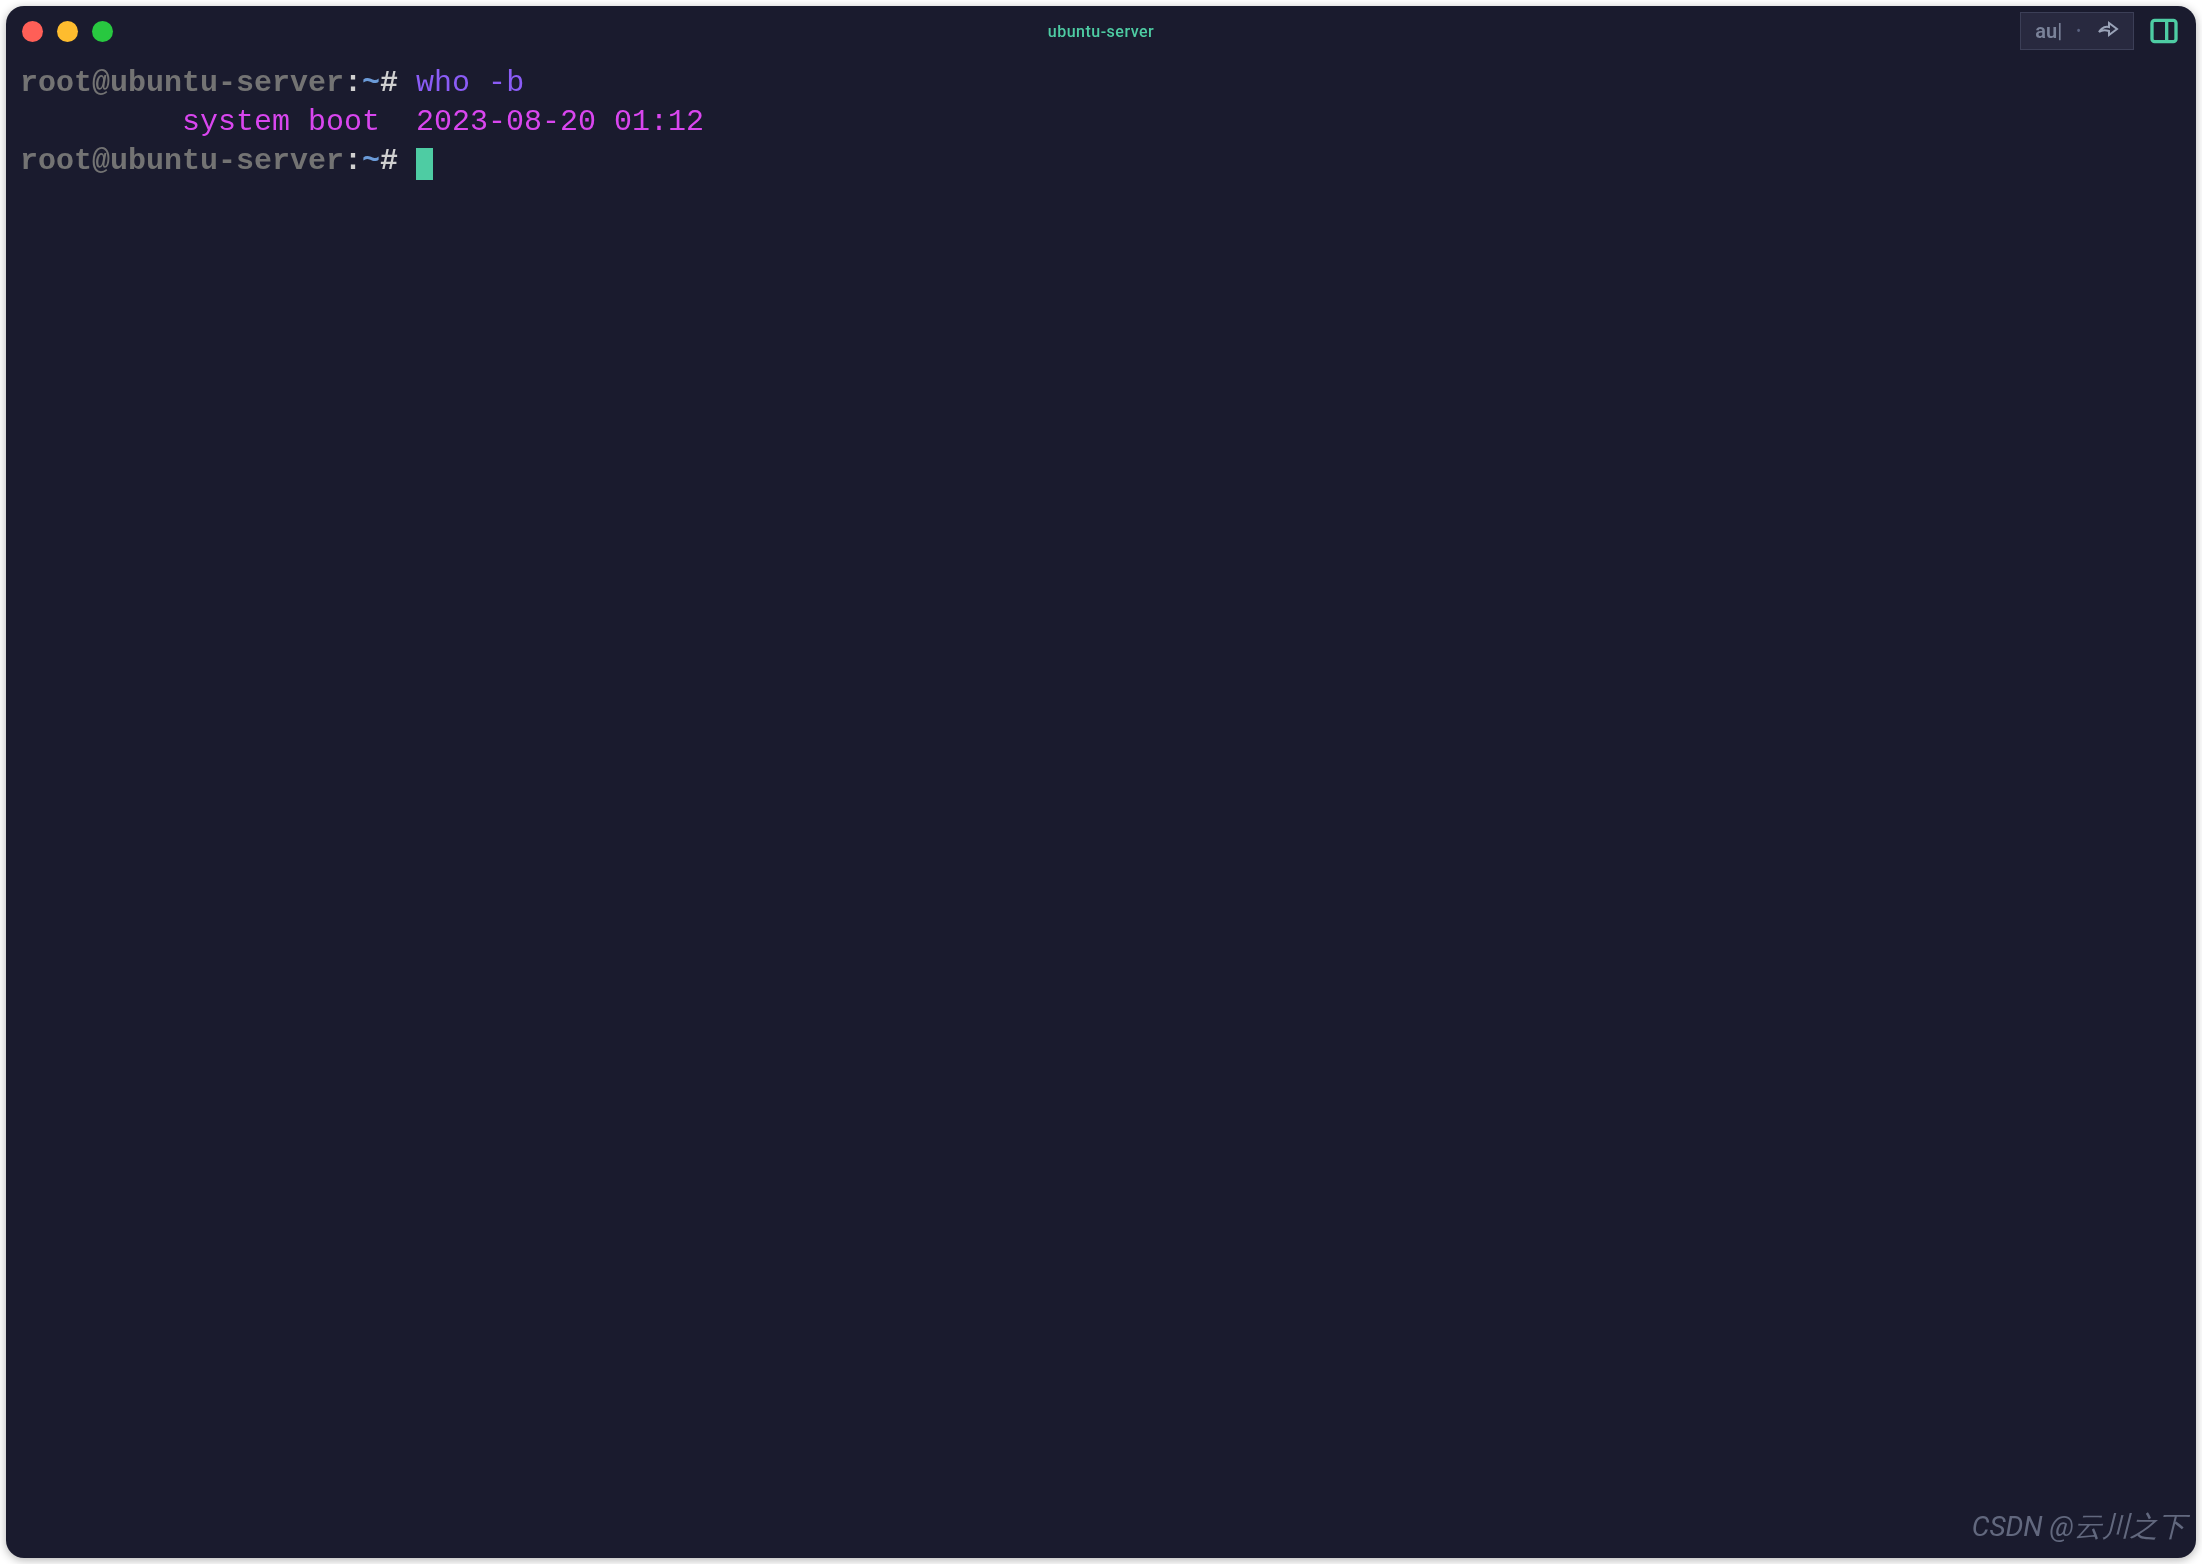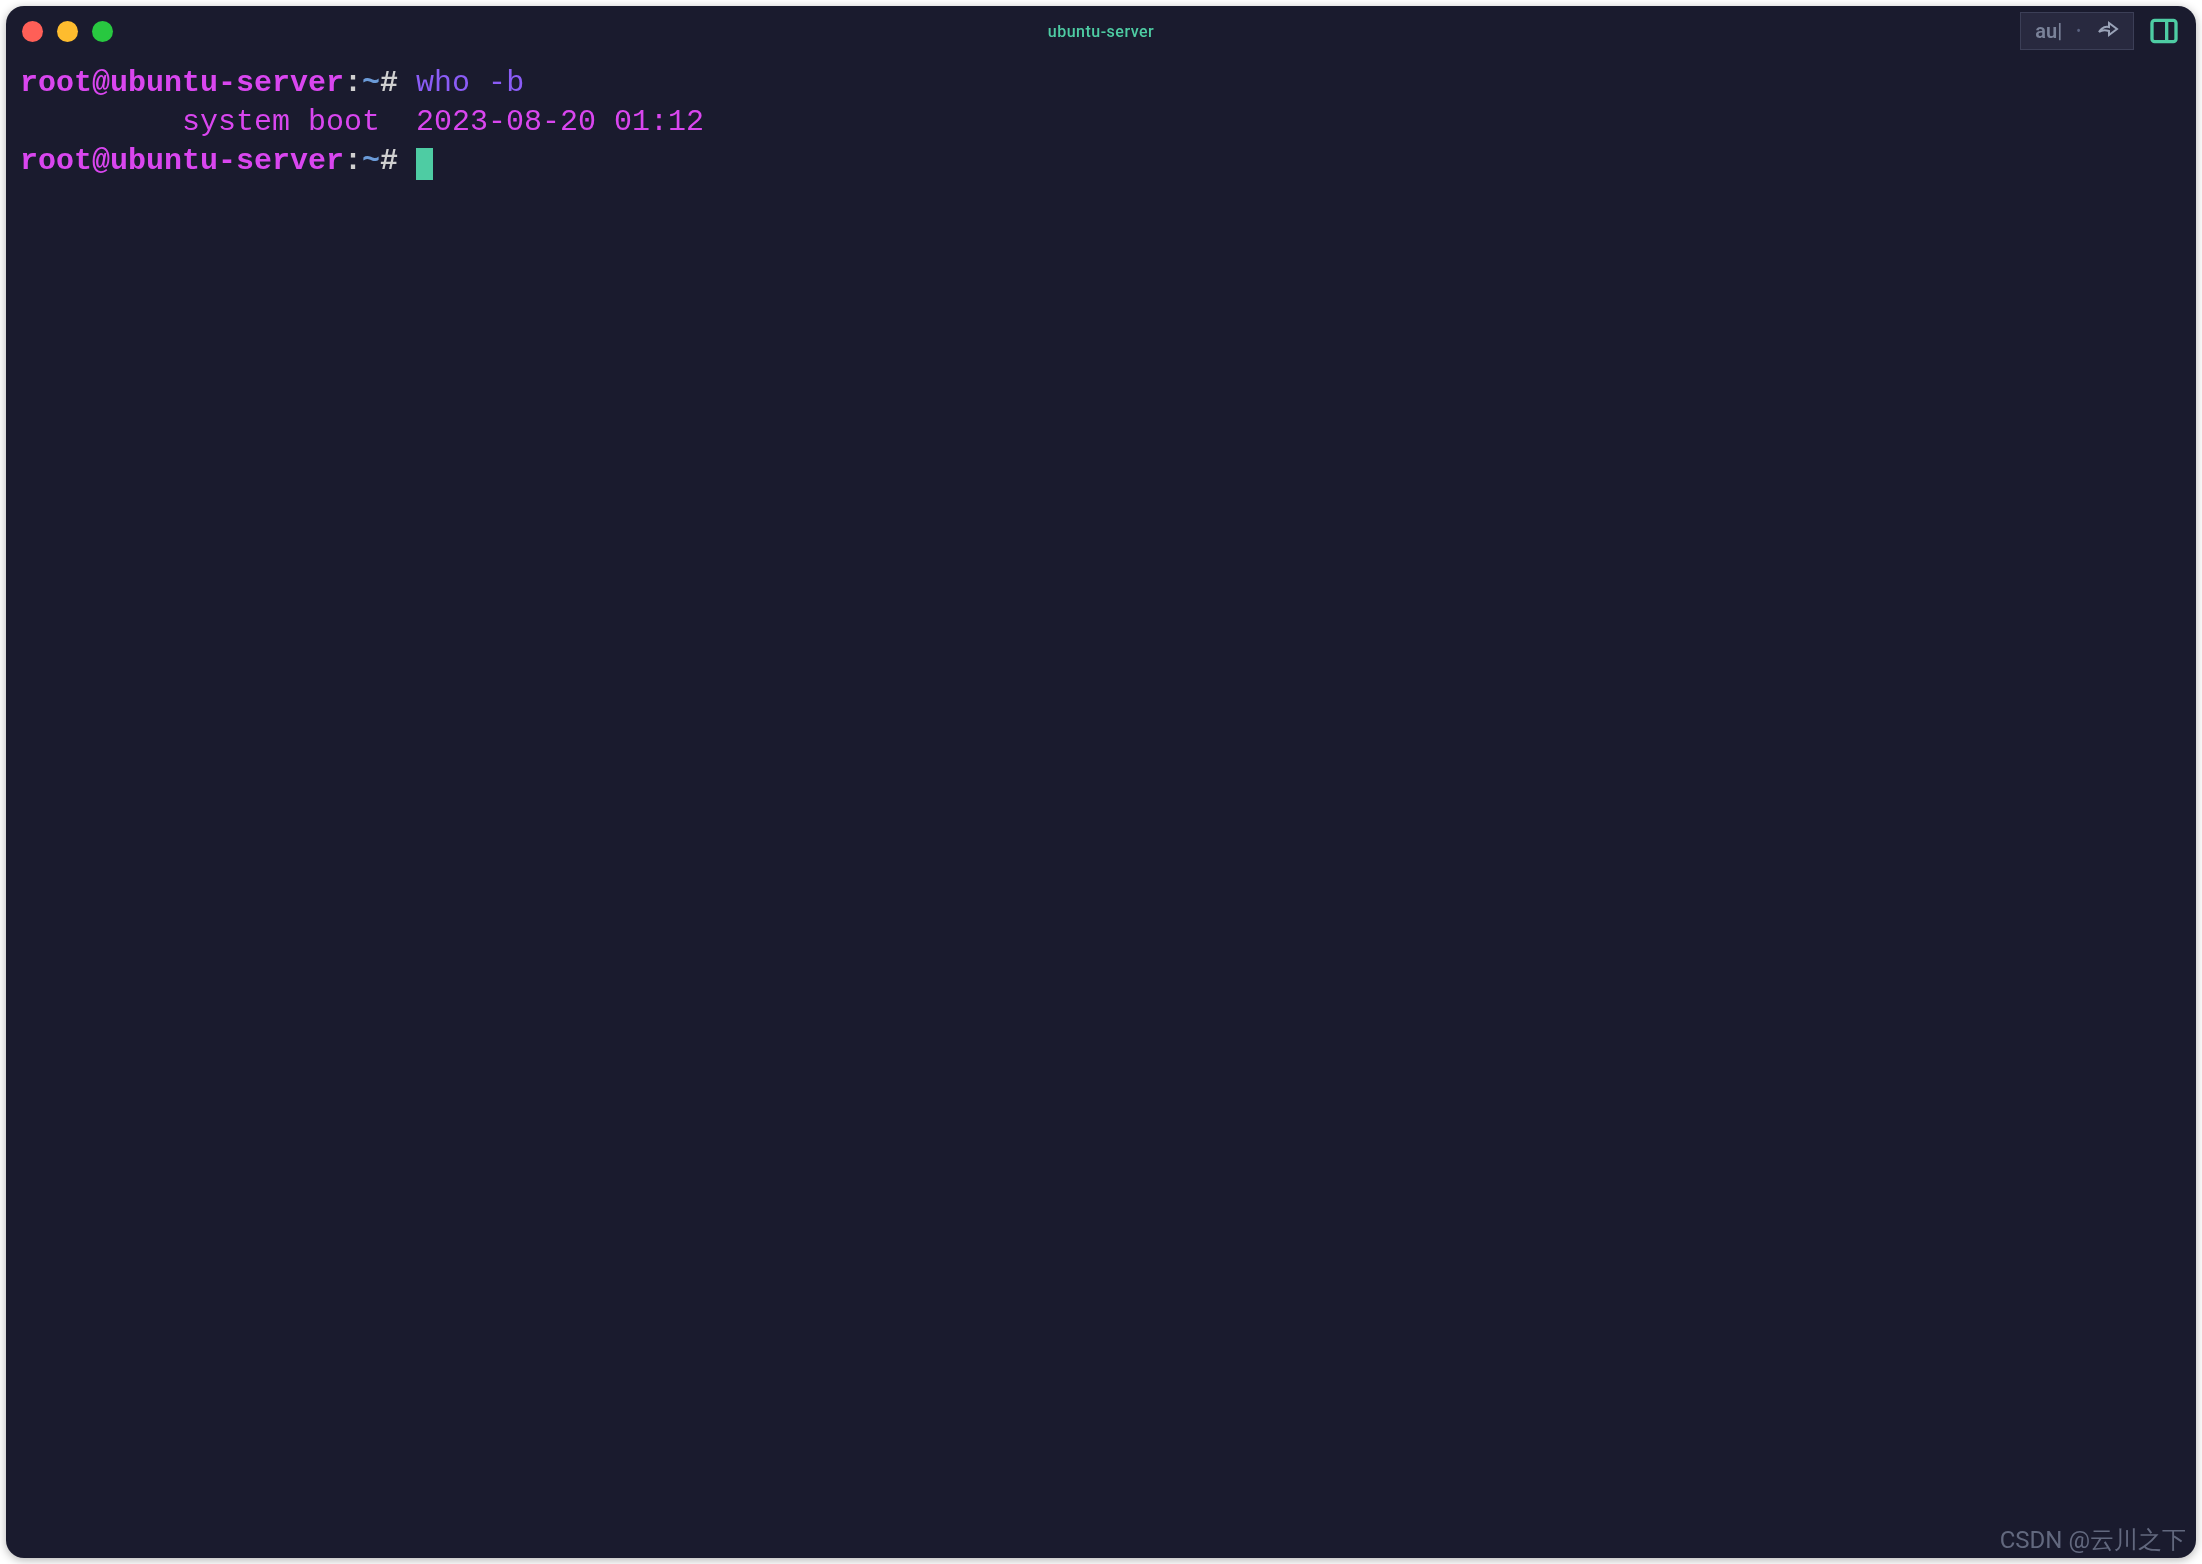--- a/index.html
+++ b/index.html
@@ -110,43 +110,44 @@
     
     .terminal-body {
       padding: 8px 14px;
       font-family: "SF Mono", Menlo, Monaco, "Courier New", monospace;
       font-size: 30px;
       line-height: 1.3;
       color: #d0d0d0;
       white-space: pre;
     }
     
-    .prompt-user { color: #d946ef; font-weight: 700; }
+    .prompt-user { color: #737373; font-weight: 700; }
     .prompt-colon { color: #d0d0d0; font-weight: 700; }
     .prompt-path { color: #6b9bd8; font-weight: 700; }
     .prompt-hash { color: #d0d0d0; font-weight: 700; }
     .command-text { color: #8b5cf6; margin-top: 44px; }
     .output-text { color: #d946ef; }
     
     .cursor-block {
       display: inline-block;
       width: 17px;
       height: 32px;
       background: #4ecca3;
       vertical-align: text-bottom;
       margin-bottom: -2px;
     }
     
     .watermark {
       position: absolute;
-      bottom: 8px;
+      bottom: 18px;
       right: 16px;
       color: #7a8299;
-      font-size: 24px;
+      font-size: 28px;
       opacity: 0.75;
+      font-style: italic;
     }
   </style>
 </head>
 <body>
 
 <div class="terminal-window">
 
   <div class="titlebar">
     <div class="traffic-lights">
       <div class="traffic-light red"></div>

